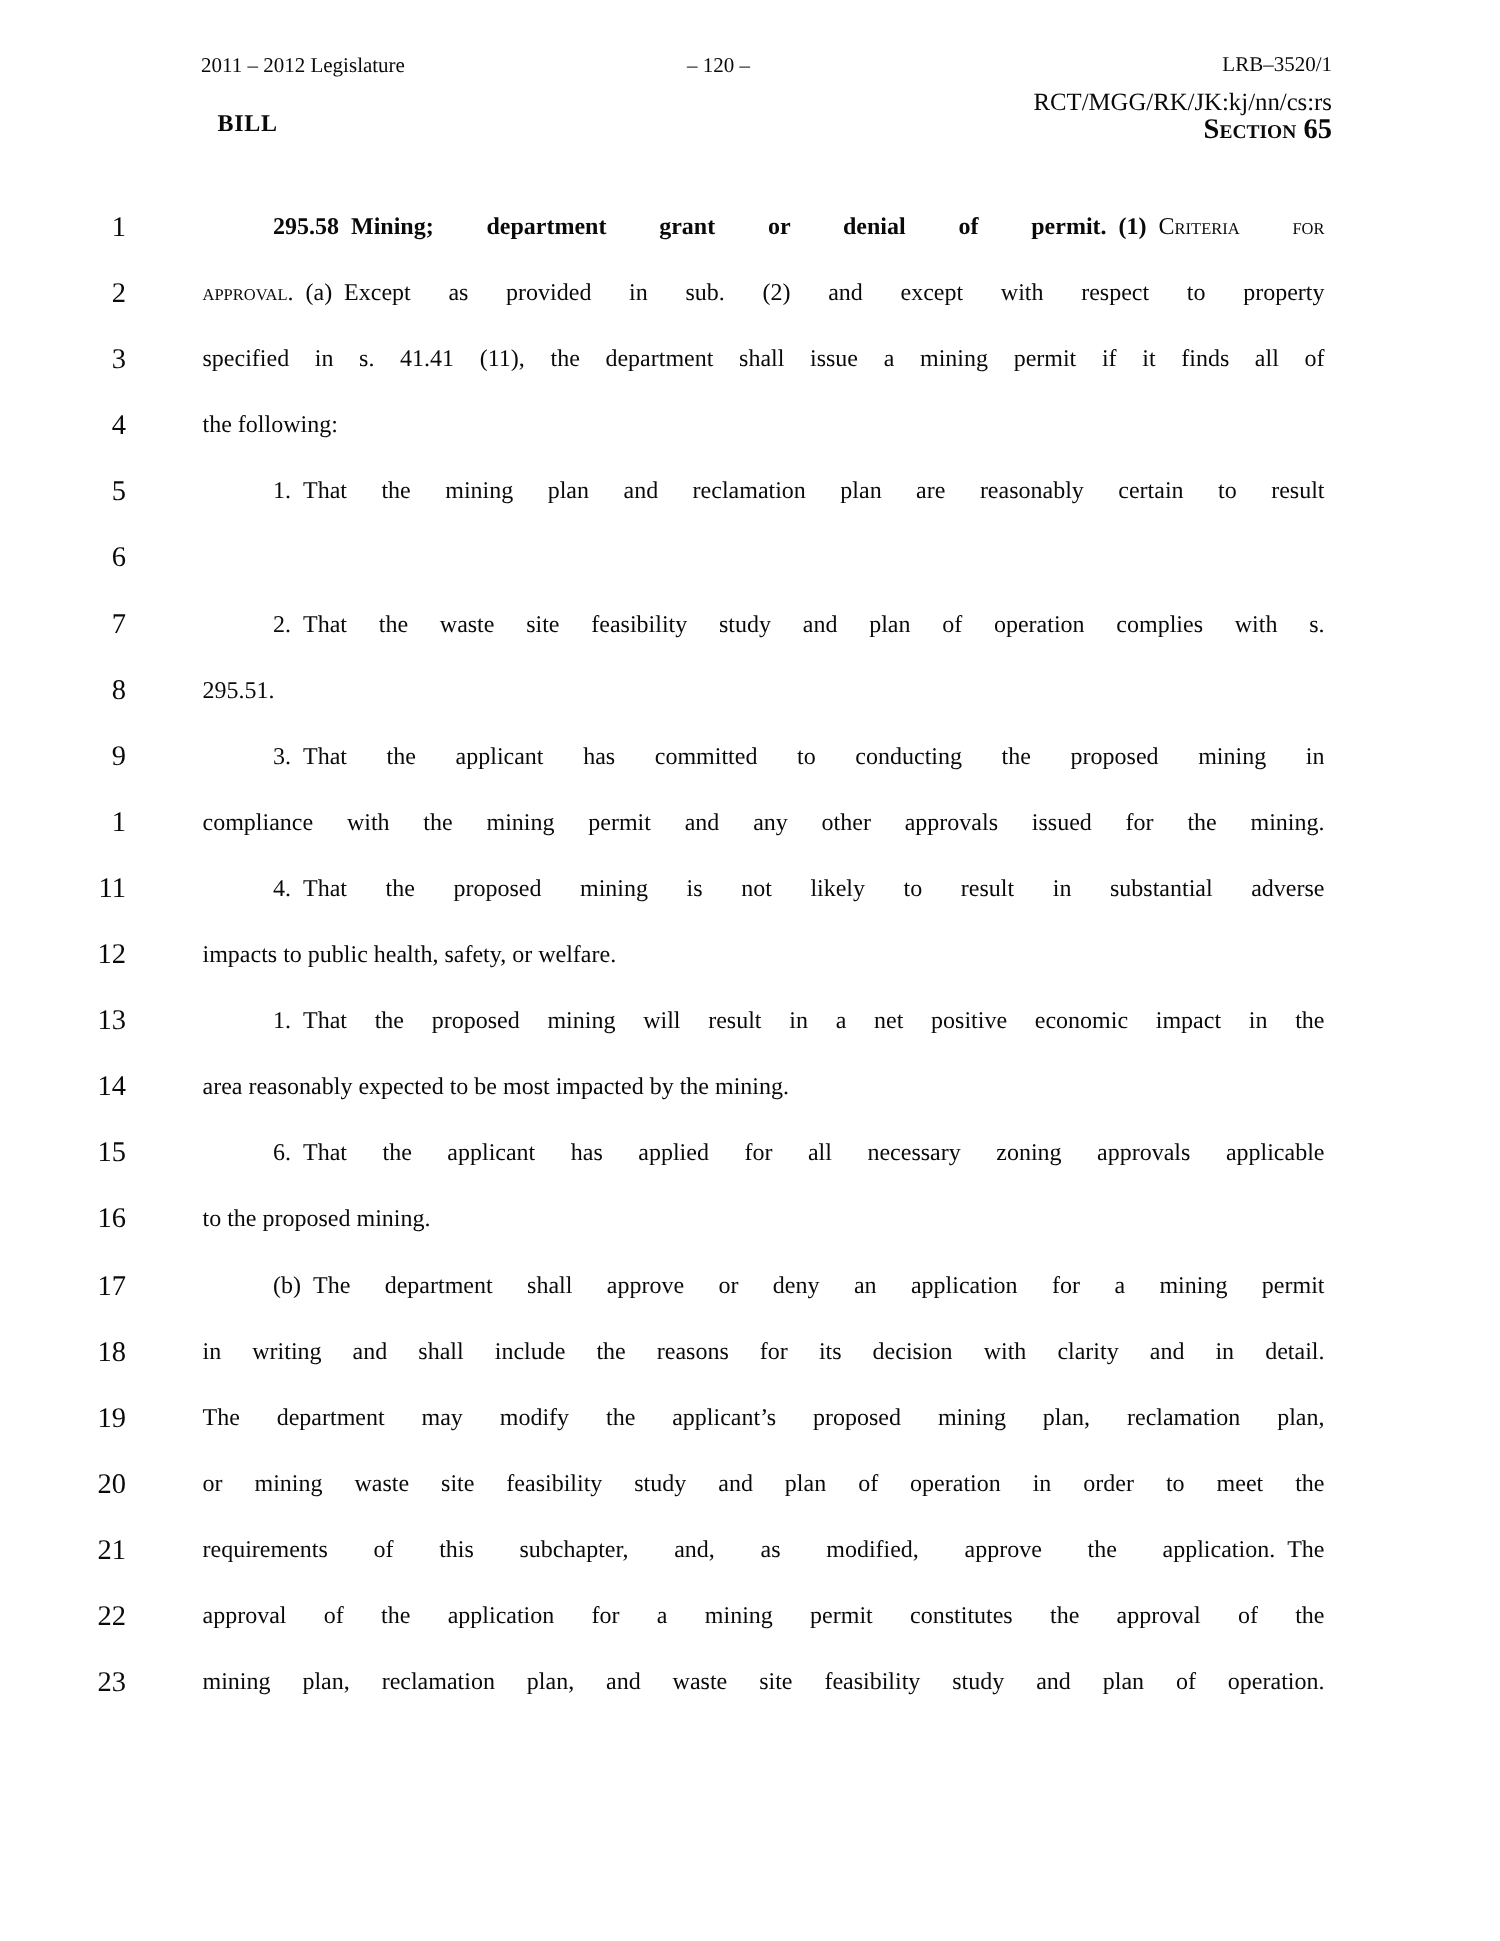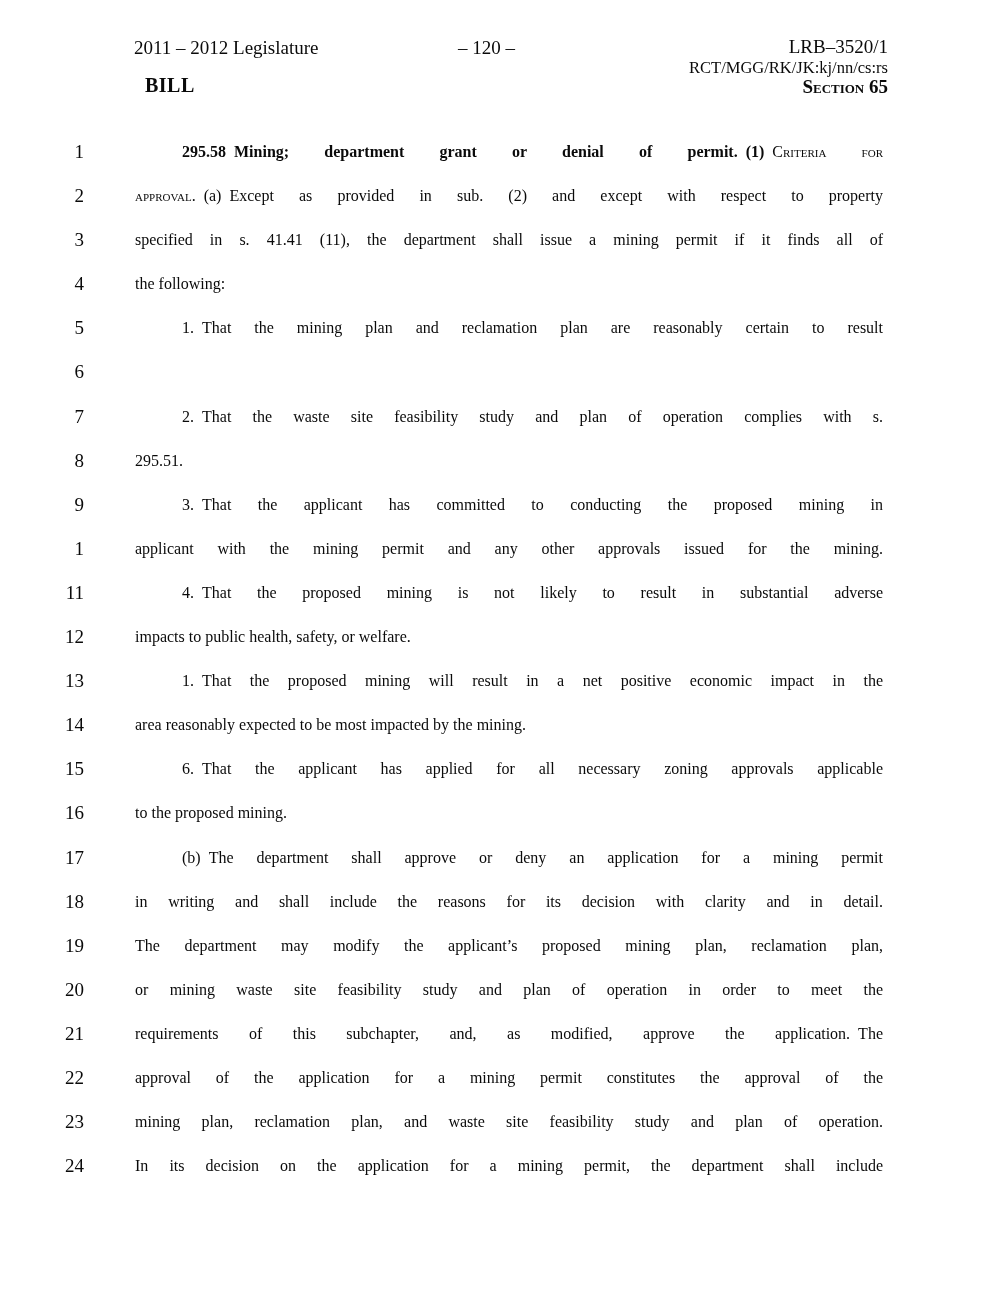--- a/index.html
+++ b/index.html
@@ -4,28 +4,28 @@
 <style>
   html, body { margin: 0; padding: 0; }
   body {
     width: 1000px; height: 1294px;
     background: #ffffff;
     color: #0a0a0a;
     font-family: "Liberation Serif", "DejaVu Serif", serif;
     position: relative;
     overflow: hidden;
   }
-  .hdr { position: absolute; font-size: 19px; white-space: nowrap; }
+  .hdr { position: absolute; font-size: 14px; white-space: nowrap; }
   .right { text-align: right; }
   .bold { font-weight: bold; }
   #h-legislature { left: 134px; top: 37px; }
   #h-pagenum    { left: 458px; top: 37px; }
   #h-lrb        { right: 112px; top: 36px; }
   #h-drafters   { right: 112px; top: 58px; font-size: 16.5px; }
-  #h-bill       { left: 145px; top: 74px; font-size: 20px; letter-spacing: 0.5px; }
+  #h-bill       { left: 145px; top: 74px; font-size: 16px; letter-spacing: 0.5px; }
   #h-section    { right: 112px; top: 76px; font-size: 19px; }
   .sc { font-variant: small-caps; }
   #lines { position: absolute; top: 130px; left: 0; width: 1000px; }
   .row { position: relative; height: 44.1px; }
   .ln {
     position: absolute; left: 0; top: 0; width: 84px;
     text-align: right; font-size: 19px; line-height: 44.1px;
   }
   .tx {
     position: absolute; left: 135px; top: 0; width: 748px;
@@ -78,21 +78,21 @@
     <div class="row">
       <div class="ln">8</div>
       <div class="tx"><span class="seg-n">295.51.</span></div>
     </div>
     <div class="row">
       <div class="ln">9</div>
       <div class="tx justify indent"><span class="seg-n">3. That the applicant has committed to conducting the proposed mining in</span></div>
     </div>
     <div class="row">
       <div class="ln">1</div>
-      <div class="tx justify"><span class="seg-n">applicant with the mining permit and any other approvals issued for the mining.</span></div>
+      <div class="tx justify"><span class="seg-n">compliance with the mining permit and any other approvals issued for the mining.</span></div>
     </div>
     <div class="row">
       <div class="ln">11</div>
       <div class="tx justify indent"><span class="seg-n">4. That the proposed mining is not likely to result in substantial adverse</span></div>
     </div>
     <div class="row">
       <div class="ln">12</div>
       <div class="tx"><span class="seg-n">impacts to public health, safety, or welfare.</span></div>
     </div>
     <div class="row">
@@ -132,17 +132,13 @@
       <div class="tx justify"><span class="seg-n">requirements of this subchapter, and, as modified, approve the application. The</span></div>
     </div>
     <div class="row">
       <div class="ln">22</div>
       <div class="tx justify"><span class="seg-n">approval of the application for a mining permit constitutes the approval of the</span></div>
     </div>
     <div class="row">
       <div class="ln">23</div>
       <div class="tx justify"><span class="seg-n">mining plan, reclamation plan, and waste site feasibility study and plan of operation.</span></div>
     </div>
-    <div class="row">
-      <div class="ln">24</div>
-      <div class="tx justify"><span class="seg-n">In its decision on the application for a mining permit, the department shall include</span></div>
-    </div>
   </div>
 
 </body></html>

